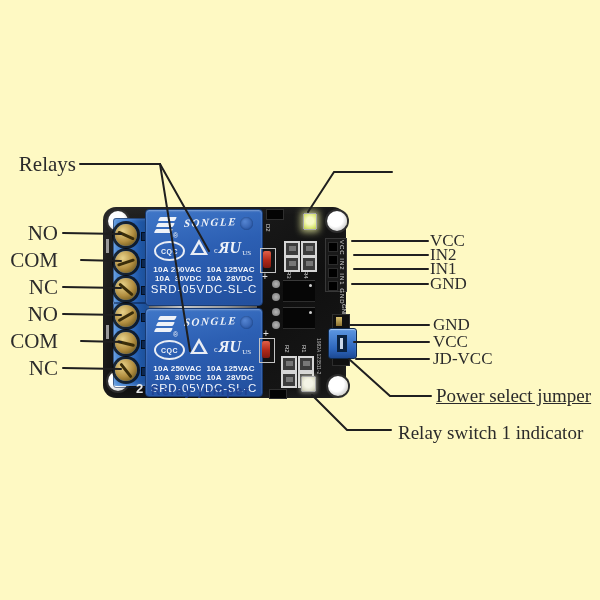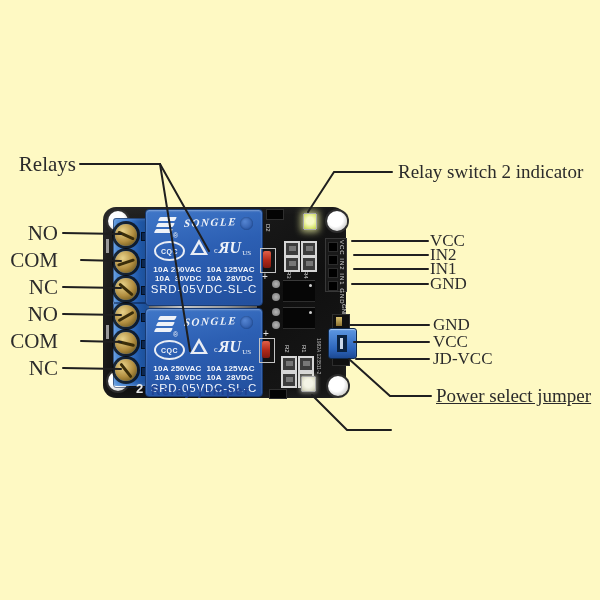--- a/index.html
+++ b/index.html
@@ -123,29 +123,29 @@
   </svg>
 
   <div class="lbl big ra" style="left:0;top:151px;width:76px;">Relays</div>
   <div class="lbl big ra" style="left:0;top:220px;width:58px;">NO</div>
   <div class="lbl big ra" style="left:0;top:247px;width:58px;">COM</div>
   <div class="lbl big ra" style="left:0;top:274px;width:58px;">NC</div>
   <div class="lbl big ra" style="left:0;top:301px;width:58px;">NO</div>
   <div class="lbl big ra" style="left:0;top:328px;width:58px;">COM</div>
   <div class="lbl big ra" style="left:0;top:355px;width:58px;">NC</div>
 
-  <div class="lbl med" style="left:398px;top:161px;">Relay switch 2 indicator</div>
   <div class="lbl sm" style="left:430px;top:232px;">VCC</div>
   <div class="lbl sm" style="left:430px;top:246px;">IN2</div>
   <div class="lbl sm" style="left:430px;top:260px;">IN1</div>
   <div class="lbl sm" style="left:430px;top:275px;">GND</div>
   <div class="lbl sm" style="left:433px;top:316px;">GND</div>
   <div class="lbl sm" style="left:433px;top:333px;">VCC</div>
   <div class="lbl sm" style="left:433px;top:350px;">JD-VCC</div>
   <div class="lbl med" style="left:436px;top:385px;text-decoration:underline;">Power select jumper</div>
+  <div class="lbl med" style="left:398px;top:422px;">Relay switch 1 indicator</div>
 
   <div class="board">
     <div class="hole" style="left:5px;top:4px;"></div>
     <div class="hole" style="left:224px;top:4px;"></div>
     <div class="hole" style="left:5px;top:164px;"></div>
     <div class="hole" style="left:225px;top:169px;"></div>
 
     <div class="tick" style="top:32px;height:14px;"></div>
     <div class="tick" style="top:118px;height:14px;"></div>
 

